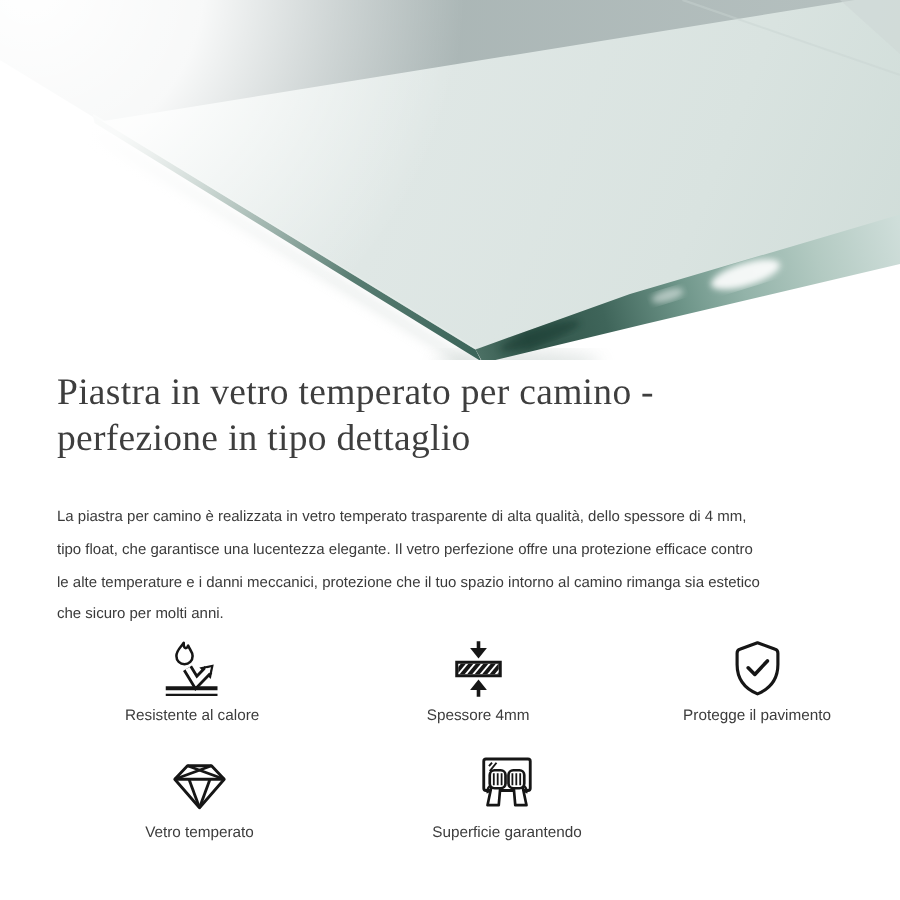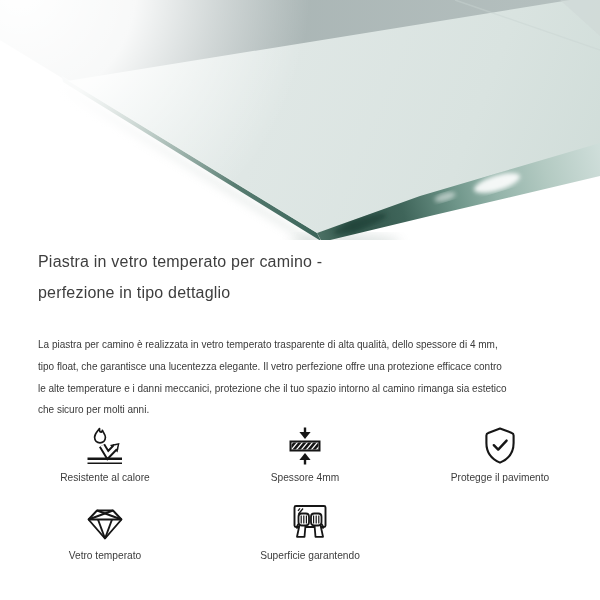--- a/index.html
+++ b/index.html
@@ -1,26 +1,26 @@
 <!DOCTYPE html>
 <html><head>
 <meta charset="utf-8">
 <style>
   html,body{margin:0;padding:0;background:#ffffff;}
   body{width:600px;height:600px;overflow:hidden;font-family:"Liberation Sans",sans-serif;}
   .page{width:600px;height:600px;background:#fff;}
   .hero{width:600px;height:240px;position:relative;overflow:hidden;}
   .hero svg{display:block;}
   .content{padding:6px 20px 0 38px;}
-  .title{font-family:Liberation Sans, sans-serif;font-weight:400;font-size:16px;line-height:31px;color:#3e3e3e;letter-spacing:0.2px;}
+  .title{font-family:Liberation Serif, serif;font-weight:400;font-size:25px;line-height:31px;color:#3e3e3e;letter-spacing:0.2px;}
   .title div{white-space:nowrap;}
   .intro{margin-top:26px;font-size:10px;line-height:21.8px;color:#3a3a3a;}
   .intro div{white-space:nowrap;}
   .features{margin-top:3px;width:600px;}
-  .frow{display:flex;margin-bottom:17px;}
+  .frow{display:flex;margin-bottom:17px;padding-left:28px;}
   .cell{display:flex;flex-direction:column;align-items:center;}
   .c1{width:210px;}.c2{width:190px;}.c3{width:200px;}
   .icon-wrap{height:44px;display:flex;align-items:center;justify-content:center;}
   .flabel{font-size:10.2px;line-height:15px;color:#3c3c3c;margin-top:2px;white-space:nowrap;}
   .ic{stroke:#161616;fill:none;}
 </style>
 </head>
 <body>
 
 <div class="page">

